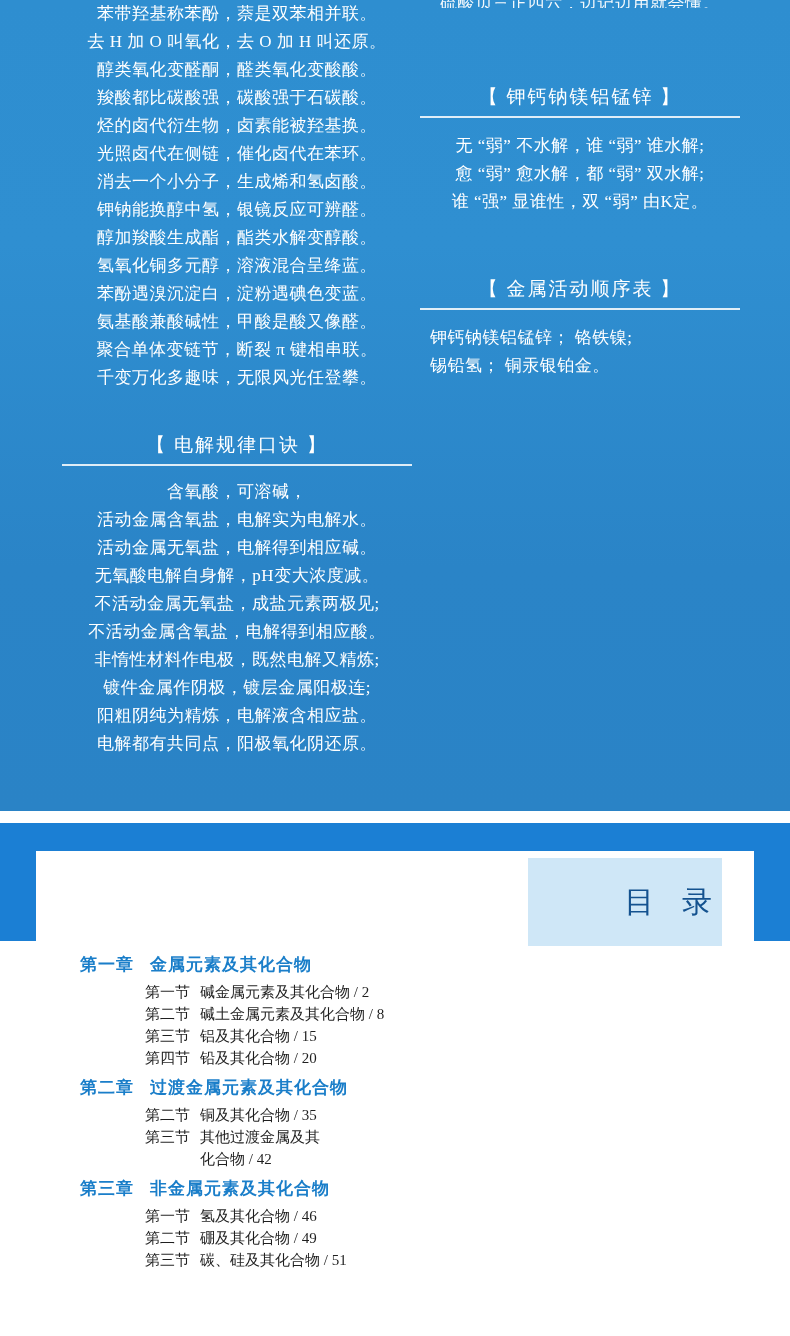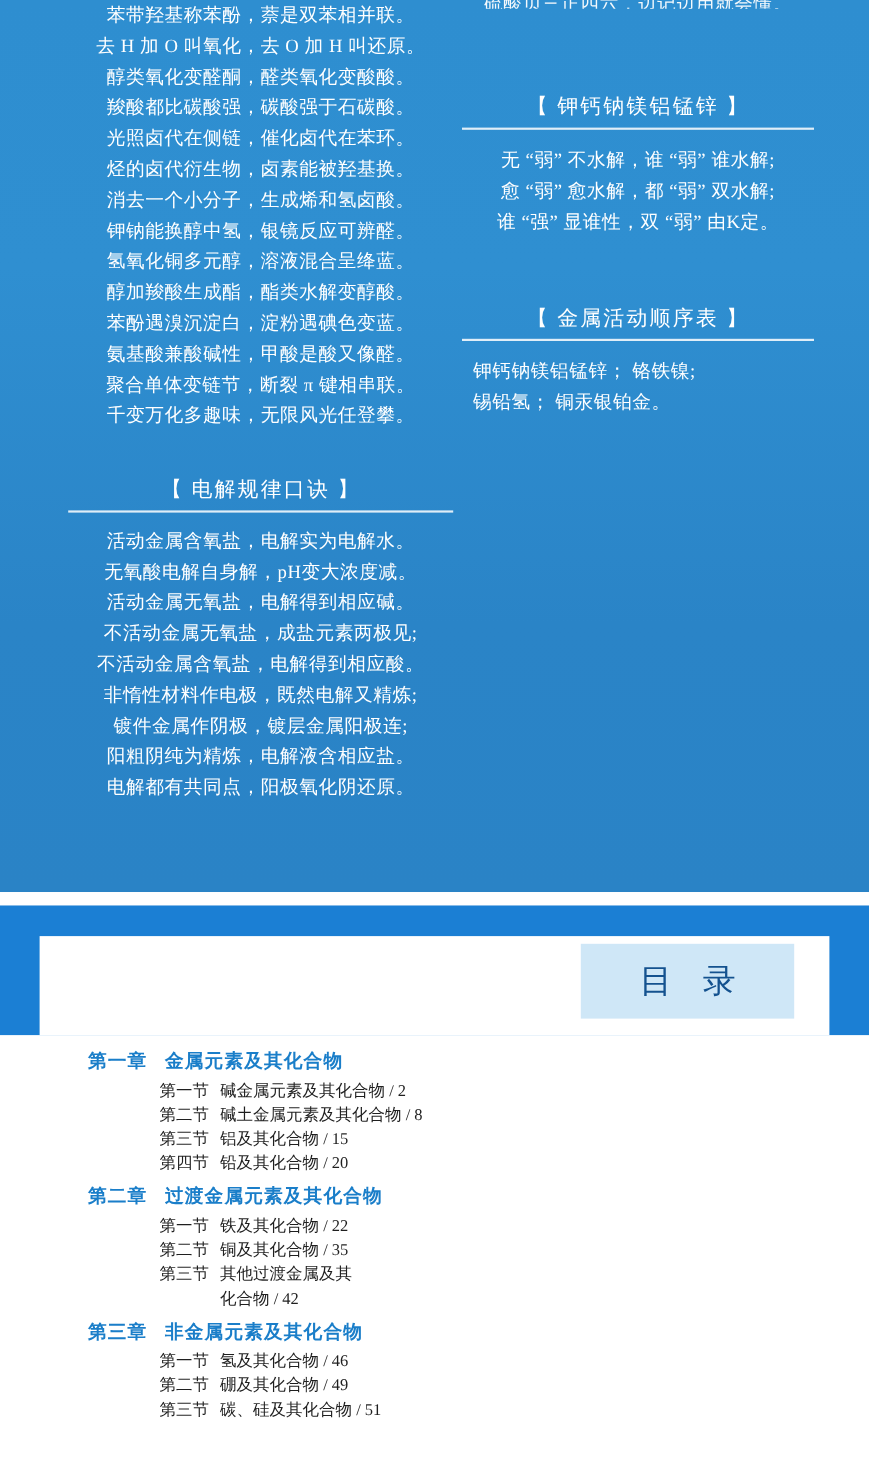--- a/index.html
+++ b/index.html
@@ -121,25 +121,25 @@
     left: 36px;
     width: 718px;
     height: 90px;
     background: #ffffff;
   }
   .toc-mulu {
     position: absolute;
     top: 35px;
     left: 528px;
     width: 194px;
-    height: 68px;
+    height: 88px;
     background: #cfe7f7;
     display: flex;
     align-items: center;
-    justify-content: center;
+    justify-content: flex-end;
   }
   .toc-mulu span {
     color: #14528f;
     font-size: 30px;
     letter-spacing: 10px;
     text-indent: 10px;
     font-family: "Liberation Serif", serif;
   }
 
   .toc-body {
@@ -177,41 +177,42 @@
 <body>
 
 <div class="top-page">
 
   <div class="col-left">
     <div>
       <div class="verse-line">苯带羟基称苯酚，萘是双苯相并联。</div>
       <div class="verse-line">去 H 加 O 叫氧化，去 O 加 H 叫还原。</div>
       <div class="verse-line">醇类氧化变醛酮，醛类氧化变酸酸。</div>
       <div class="verse-line">羧酸都比碳酸强，碳酸强于石碳酸。</div>
+      <div class="verse-line">烃的卤代衍生物，卤素能被羟基换。</div>
       <div class="verse-line">光照卤代在侧链，催化卤代在苯环。</div>
-      <div class="verse-line">烃的卤代衍生物，卤素能被羟基换。</div>
       <div class="verse-line">消去一个小分子，生成烯和氢卤酸。</div>
       <div class="verse-line">钾钠能换醇中氢，银镜反应可辨醛。</div>
+      <div class="verse-line">醇加羧酸生成酯，酯类水解变醇酸。</div>
       <div class="verse-line">氢氧化铜多元醇，溶液混合呈绛蓝。</div>
-      <div class="verse-line">醇加羧酸生成酯，酯类水解变醇酸。</div>
       <div class="verse-line">苯酚遇溴沉淀白，淀粉遇碘色变蓝。</div>
       <div class="verse-line">氨基酸兼酸碱性，甲酸是酸又像醛。</div>
       <div class="verse-line">聚合单体变链节，断裂 π 键相串联。</div>
       <div class="verse-line">千变万化多趣味，无限风光任登攀。</div>
     </div>
 
     <div class="title-wrap">
       <div class="section-title">【 电解规律口诀 】</div>
       <div class="title-rule"></div>
     </div>
 
     <div>
+      <div class="verse-line">含氧酸，可溶碱，</div>
       <div class="verse-line">活动金属含氧盐，电解实为电解水。</div>
+      <div class="verse-line">活动金属无氧盐，电解得到相应碱。</div>
       <div class="verse-line">无氧酸电解自身解，pH变大浓度减。</div>
-      <div class="verse-line">活动金属无氧盐，电解得到相应碱。</div>
       <div class="verse-line">不活动金属无氧盐，成盐元素两极见;</div>
       <div class="verse-line">不活动金属含氧盐，电解得到相应酸。</div>
       <div class="verse-line">非惰性材料作电极，既然电解又精炼;</div>
       <div class="verse-line">镀件金属作阴极，镀层金属阳极连;</div>
       <div class="verse-line">阳粗阴纯为精炼，电解液含相应盐。</div>
       <div class="verse-line">电解都有共同点，阳极氧化阴还原。</div>
     </div>
   </div>
 
   <div class="col-right">
@@ -261,23 +262,20 @@
       <div class="section-row">
         <span class="sec-num">第四节</span><span>铅及其化合物 / 20</span>
       </div>
     </div>
 
     <div class="chapter">
       <div class="chapter-head">
         <span class="ch-num">第二章</span><span>过渡金属元素及其化合物</span>
       </div>
       <div class="section-row">
-        <span class="sec-num">第一节</span><span>铁及其化合物 / 22</span>
-      </div>
-      <div class="section-row">
         <span class="sec-num">第二节</span><span>铜及其化合物 / 35</span>
       </div>
       <div class="section-row">
         <span class="sec-num">第三节</span><span>其他过渡金属及其</span>
       </div>
       <div class="section-row cont">
         <span>化合物 / 42</span>
       </div>
     </div>
 

